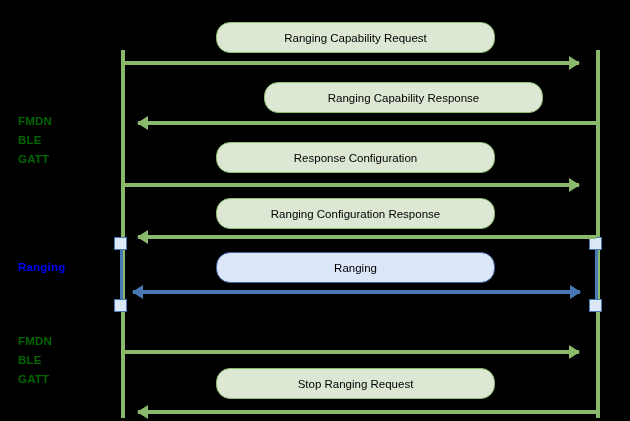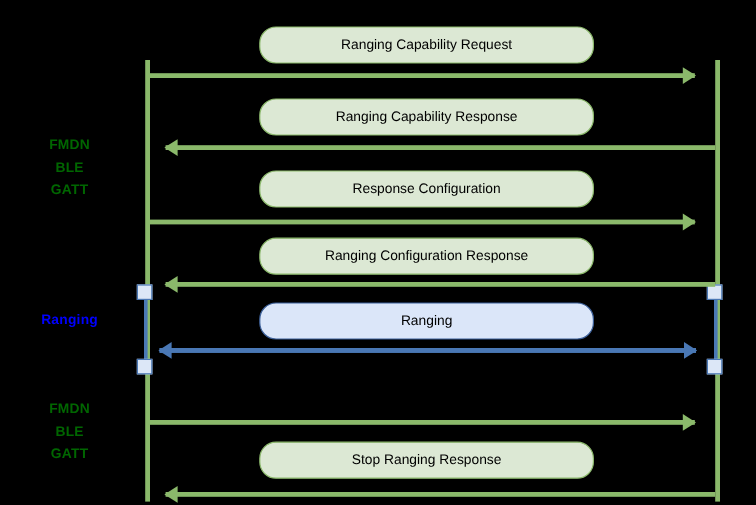--- a/index.html
+++ b/index.html
@@ -32,21 +32,21 @@
     width: 13px;
     height: 13px;
     background: #dce7f7;
     border: 1px solid #4a78b5;
     box-sizing: border-box;
   }
 
   
   .phase-label {
     position: absolute;
-    text-align: center;
+    text-align: left;
     font-size: 11.5px;
     font-weight: bold;
     line-height: 19px;
     letter-spacing: 0.2px;
     white-space: pre-line;
   }
   .phase-green { color: #006600; }
   .phase-blue  { color: #0000ff; }
 
   
@@ -136,21 +136,21 @@
   <div class="phase-label phase-green" style="left:18px; top:332px; width:80px;">FMDN
 BLE
 GATT</div>
 
   <div class="msg-box green" style="top:22px;">Ranging Capability Request</div>
   <div class="arrow green right" style="left:123px; top:61px; width:456px;">
     <div class="shaft"></div>
     <div class="head"></div>
   </div>
 
-  <div class="msg-box green" style="top:82px;">Ranging Capability Response</div>
+  <div class="msg-box green" style="top:82px;margin-left:48px;">Ranging Capability Response</div>
   <div class="arrow green left" style="left:138px; top:121px; width:458px;">
     <div class="shaft"></div>
     <div class="head"></div>
   </div>
 
   <div class="msg-box green" style="top:142px;">Response Configuration</div>
   <div class="arrow green right" style="left:123px; top:183px; width:456px;">
     <div class="shaft"></div>
     <div class="head"></div>
   </div>
@@ -169,19 +169,19 @@
   <div class="arrow blue right" style="left:133px; top:290px; width:447px;">
     <div class="shaft"></div>
     <div class="head"></div>
   </div>
 
   <div class="arrow green right" style="left:123px; top:350px; width:456px;">
     <div class="shaft"></div>
     <div class="head"></div>
   </div>
 
-  <div class="msg-box green" style="top:368px;">Stop Ranging Response</div>
+  <div class="msg-box green" style="top:368px;">Stop Ranging Request</div>
   <div class="arrow green left" style="left:138px; top:410px; width:458px;">
     <div class="shaft"></div>
     <div class="head"></div>
   </div>
 
 </div>
 
 </body></html>

